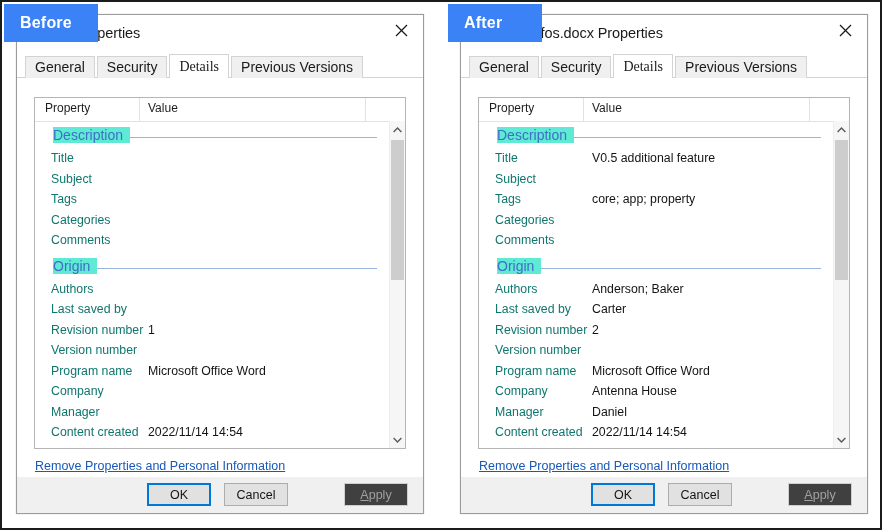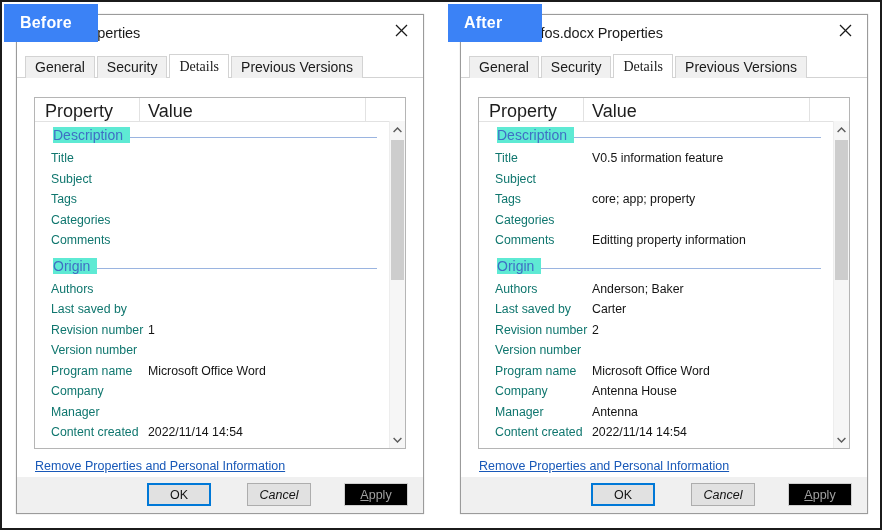--- a/index.html
+++ b/index.html
@@ -159,21 +159,21 @@
   }
   .list-header {
     position: relative;
     height: 23px;
     border-bottom: 1px solid #e2e2e2;
     background: #ffffff;
   }
   .hdr-cell {
     position: absolute;
     top: 3px;
-    font-size: 18px;
+    font-size: 12px;
     color: #1d1d1d;
   }
   .hdr-prop  { left: 10px; }
   .hdr-value { left: 113px; }
   .hdr-sep {
     position: absolute;
     top: 0;
     width: 1px;
     height: 23px;
     background: #e2e2e2;
@@ -297,25 +297,25 @@
     display: flex;
     align-items: center;
     justify-content: center;
     font-family: "Liberation Sans", sans-serif;
   }
   .btn.ok {
     right: 212px;
     background: #e1e1e1;
     border: 2px solid #0078d7;
   }
-  .btn.cancel { right: 112px; font-style: italic; }
+  .btn.cancel { right: 135px; }
   .btn.apply {
     right: 15px;
     color: #a0a0a0;
-    background: #000000;
+    background: #404040;
     border-color: #cfcfcf;
   }
   .btn.apply u { text-decoration: underline; }
 </style>
 </head>
 <body>
 
 <div id="root">
 
 <div class="panel-wrap left">
@@ -460,37 +460,36 @@
               <div class="hdr-sep" style="left: 104px;"></div>
               <div class="hdr-sep" style="left: 330px;"></div>
             </div>
             <div class="rows">
               <div class="group">
                 <div class="group-rule"></div>
                 <div class="group-label">Description</div>
               </div>
               <div class="row">
                 <div class="cell-prop">Title</div>
-                <div class="cell-val">V0.5 information feature</div>
+                <div class="cell-val">V0.5 additional feature</div>
               </div>
               <div class="row">
                 <div class="cell-prop">Subject</div>
                 <div class="cell-val"></div>
               </div>
               <div class="row">
                 <div class="cell-prop">Tags</div>
                 <div class="cell-val">core; app; property</div>
               </div>
               <div class="row">
                 <div class="cell-prop">Categories</div>
                 <div class="cell-val"></div>
               </div>
               <div class="row">
                 <div class="cell-prop">Comments</div>
-                <div class="cell-val">Editting property information</div>
               </div>
               <div class="group">
                 <div class="group-rule"></div>
                 <div class="group-label">Origin</div>
               </div>
               <div class="row">
                 <div class="cell-prop">Authors</div>
                 <div class="cell-val">Anderson; Baker</div>
               </div>
               <div class="row">
@@ -508,21 +507,21 @@
               <div class="row">
                 <div class="cell-prop">Program name</div>
                 <div class="cell-val">Microsoft Office Word</div>
               </div>
               <div class="row">
                 <div class="cell-prop">Company</div>
                 <div class="cell-val">Antenna House</div>
               </div>
               <div class="row">
                 <div class="cell-prop">Manager</div>
-                <div class="cell-val">Antenna</div>
+                <div class="cell-val">Daniel</div>
               </div>
               <div class="row">
                 <div class="cell-prop">Content created</div>
                 <div class="cell-val">2022/11/14 14:54</div>
               </div>
               <div class="row">
                 <div class="cell-prop">Date last saved</div>
                 <div class="cell-val">2023/04/06 12:34</div>
               </div>
             </div>

